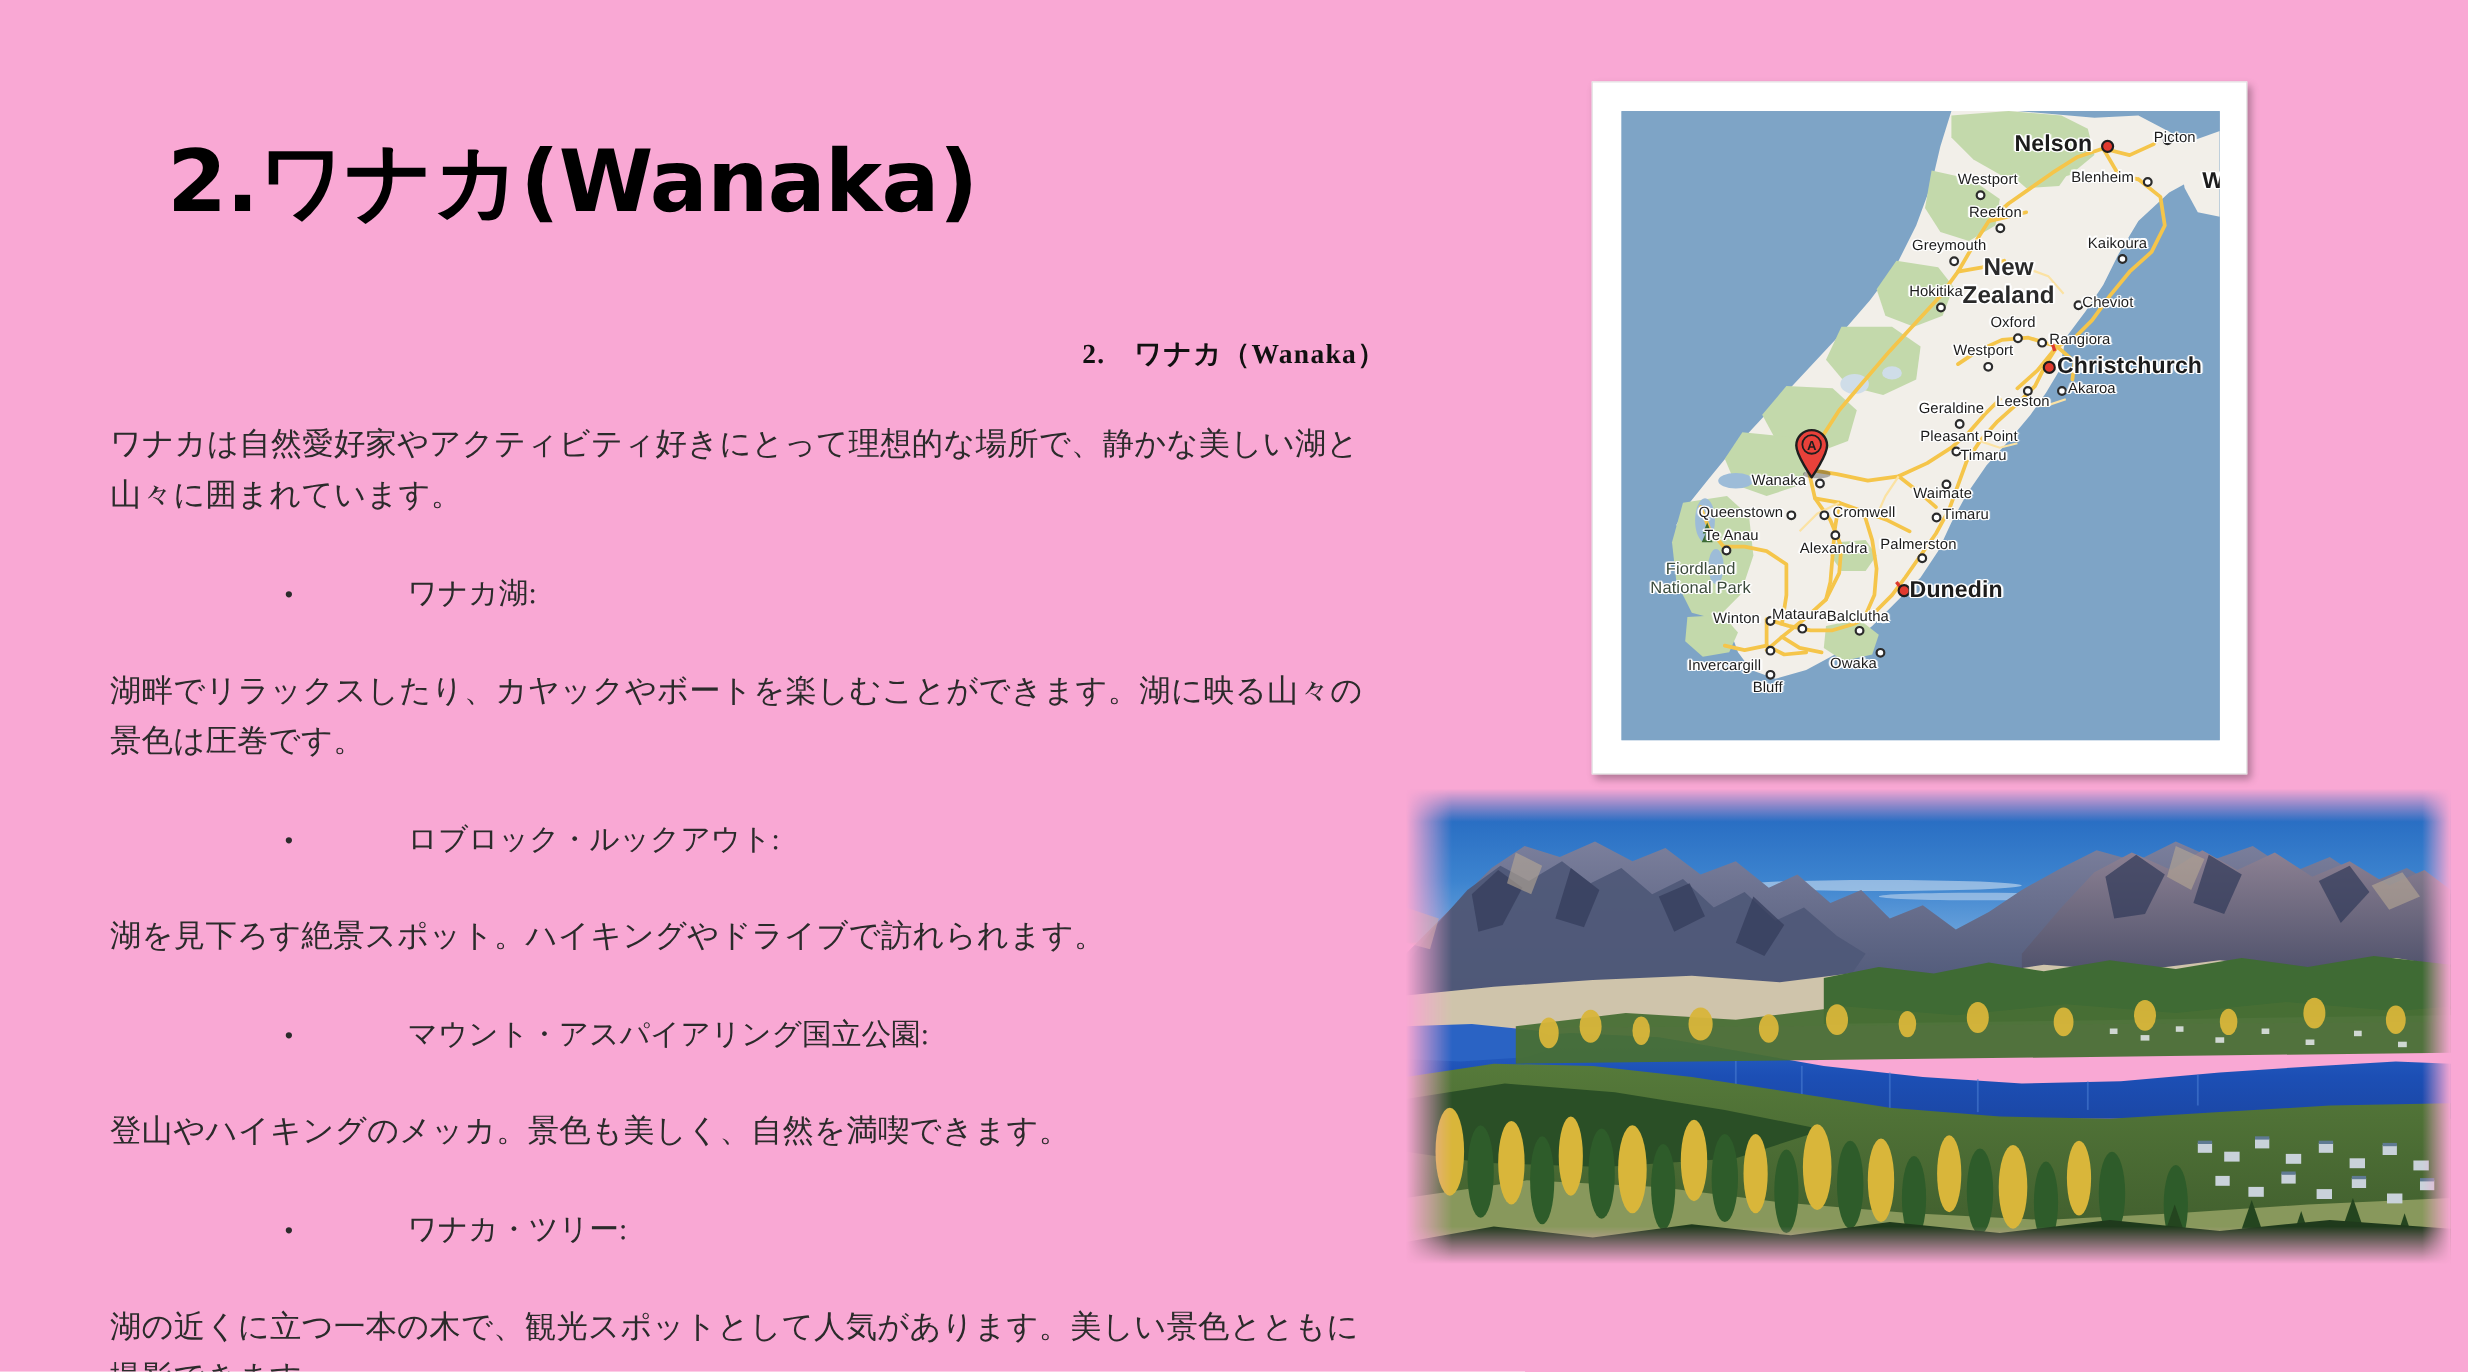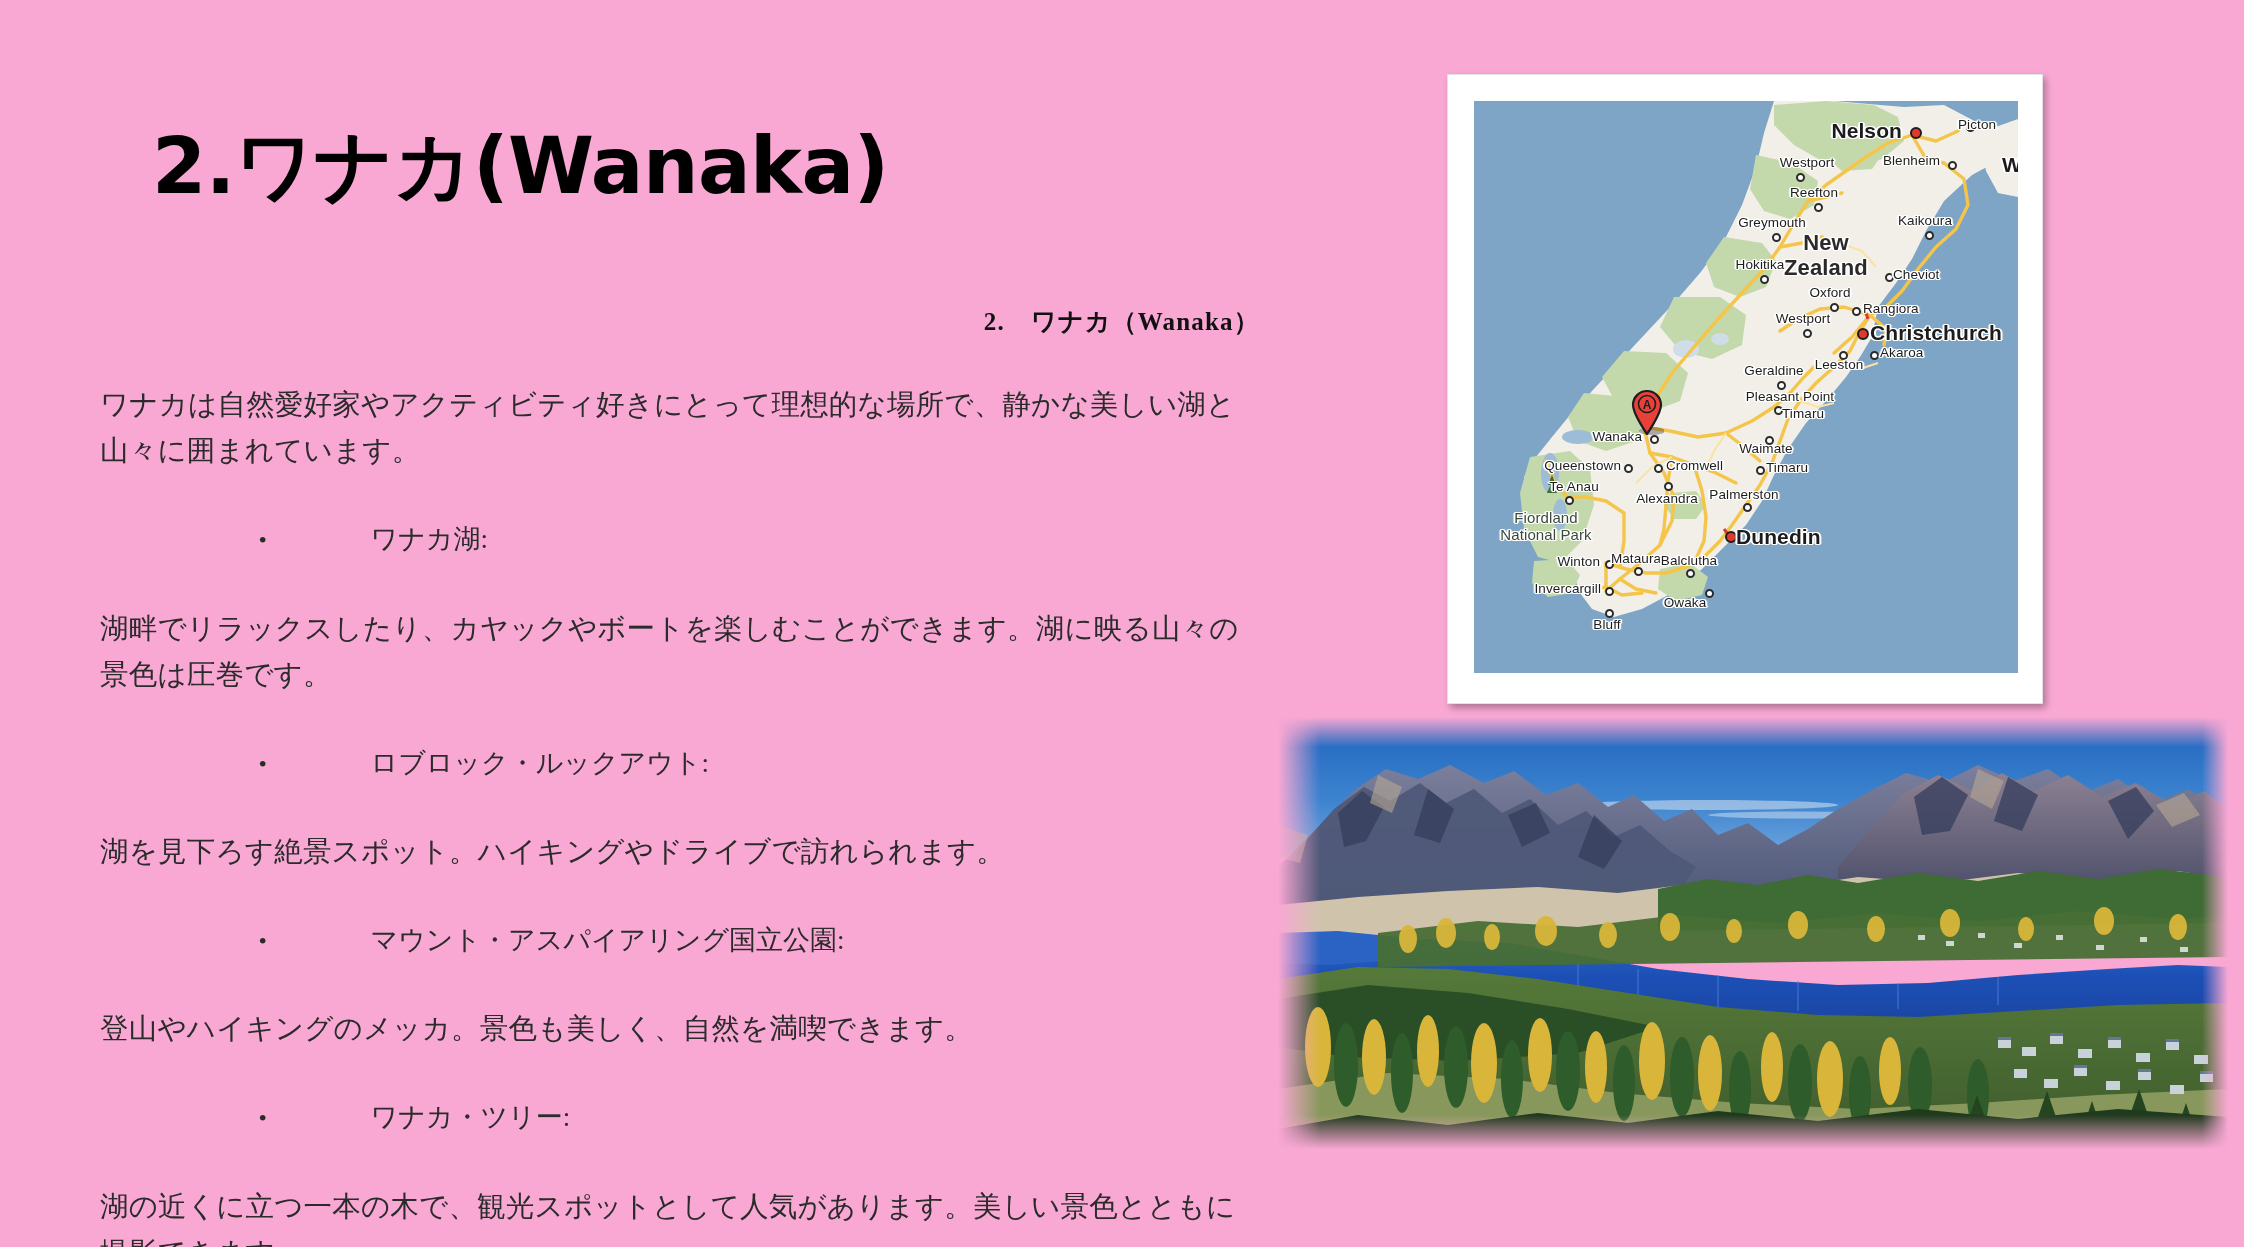--- a/index.html
+++ b/index.html
@@ -400,21 +400,21 @@
         <div class="m-label" style="left:147px; top:357px; transform:translateX(-100%);">Queenstown</div>
         <div class="m-label" style="left:192px; top:357px;">Cromwell</div>
         <div class="m-label" style="left:292px; top:359px;">Timaru</div>
         <div class="m-label" style="left:100px; top:378px; transform:translateX(-50%);">Te Anau</div>
         <div class="m-label" style="left:193px; top:390px; transform:translateX(-50%);">Alexandra</div>
         <div class="m-label" style="left:270px; top:386px; transform:translateX(-50%);">Palmerston</div>
         <div class="m-label big" style="left:262px; top:424px;">Dunedin</div>
         <div class="m-label" style="left:126px; top:453px; transform:translateX(-100%);">Winton</div>
         <div class="m-label" style="left:162px; top:450px; transform:translateX(-50%);">Mataura</div>
         <div class="m-label" style="left:215px; top:452px; transform:translateX(-50%);">Balclutha</div>
-        <div class="m-label" style="left:127px; top:480px; transform:translateX(-100%);">Invercargill</div>
+        <div class="m-label" style="left:127px; top:496px; transform:translateX(-100%);">Invercargill</div>
         <div class="m-label" style="left:211px; top:494px; transform:translateX(-50%);">Owaka</div>
         <div class="m-label" style="left:133px; top:516px; transform:translateX(-50%);">Bluff</div>
 
         <svg class="m-pin" style="left:156px; top:288px;" viewBox="0 0 34 46">
           <ellipse cx="22" cy="42" rx="13" ry="4" fill="rgba(40,40,40,0.35)"></ellipse>
           <path d="M17,45 C17,45 3,25 3,16 A14,14 0 1 1 31,16 C31,25 17,45 17,45 Z" fill="#e8413a" stroke="#1e1e1e" stroke-width="2.2"></path>
           <circle cx="17" cy="15" r="8.5" fill="none" stroke="#1e1e1e" stroke-width="1.6"></circle>
           <text x="17" y="20" text-anchor="middle" font-family="Liberation Sans, sans-serif" font-size="12" font-weight="700" fill="#1e1e1e">A</text>
         </svg>
 

